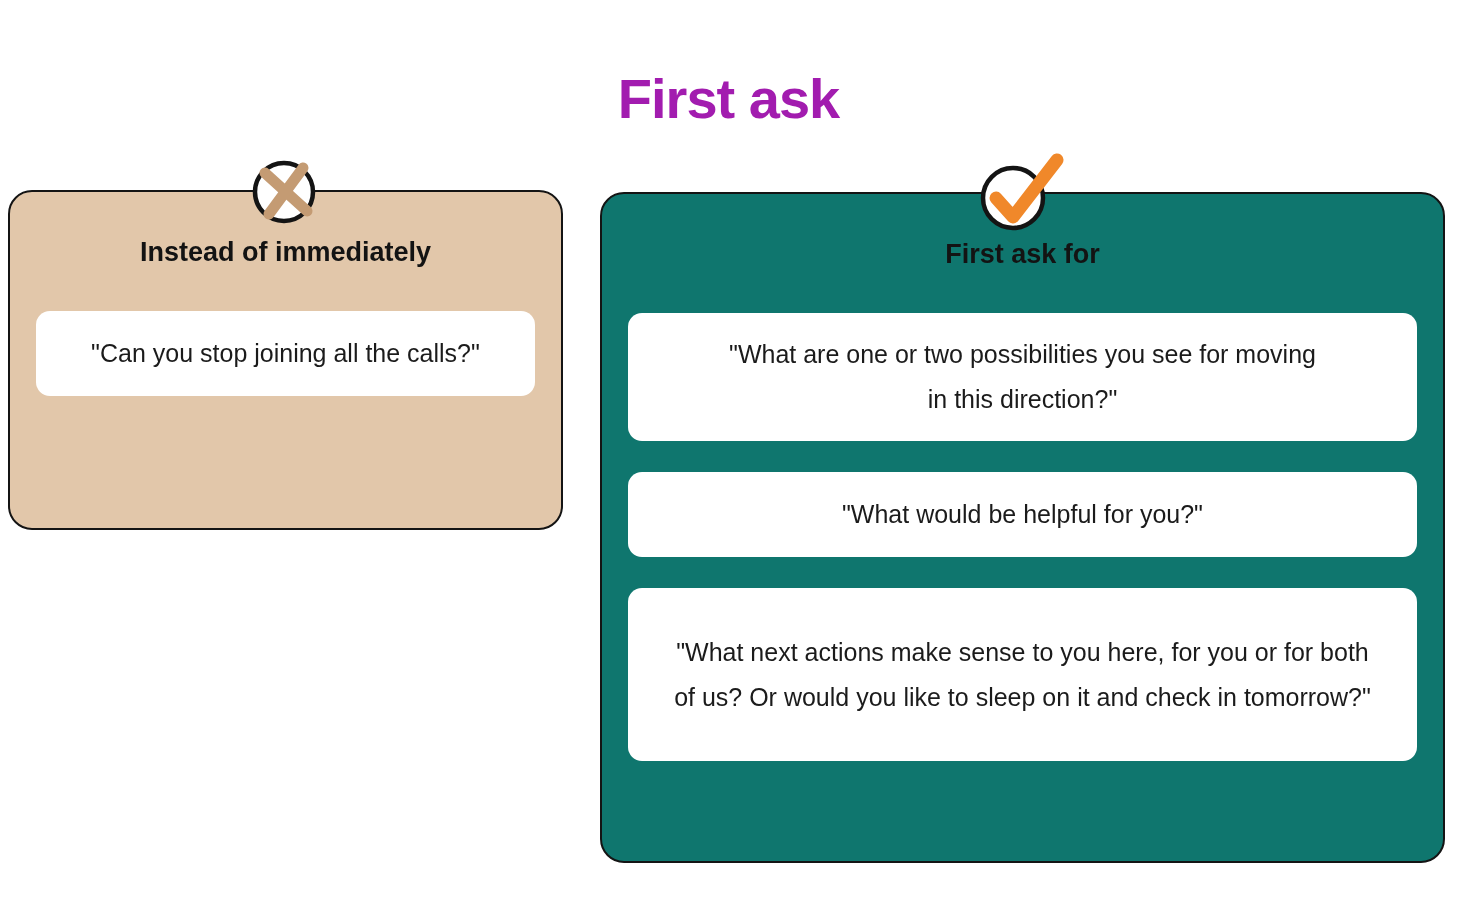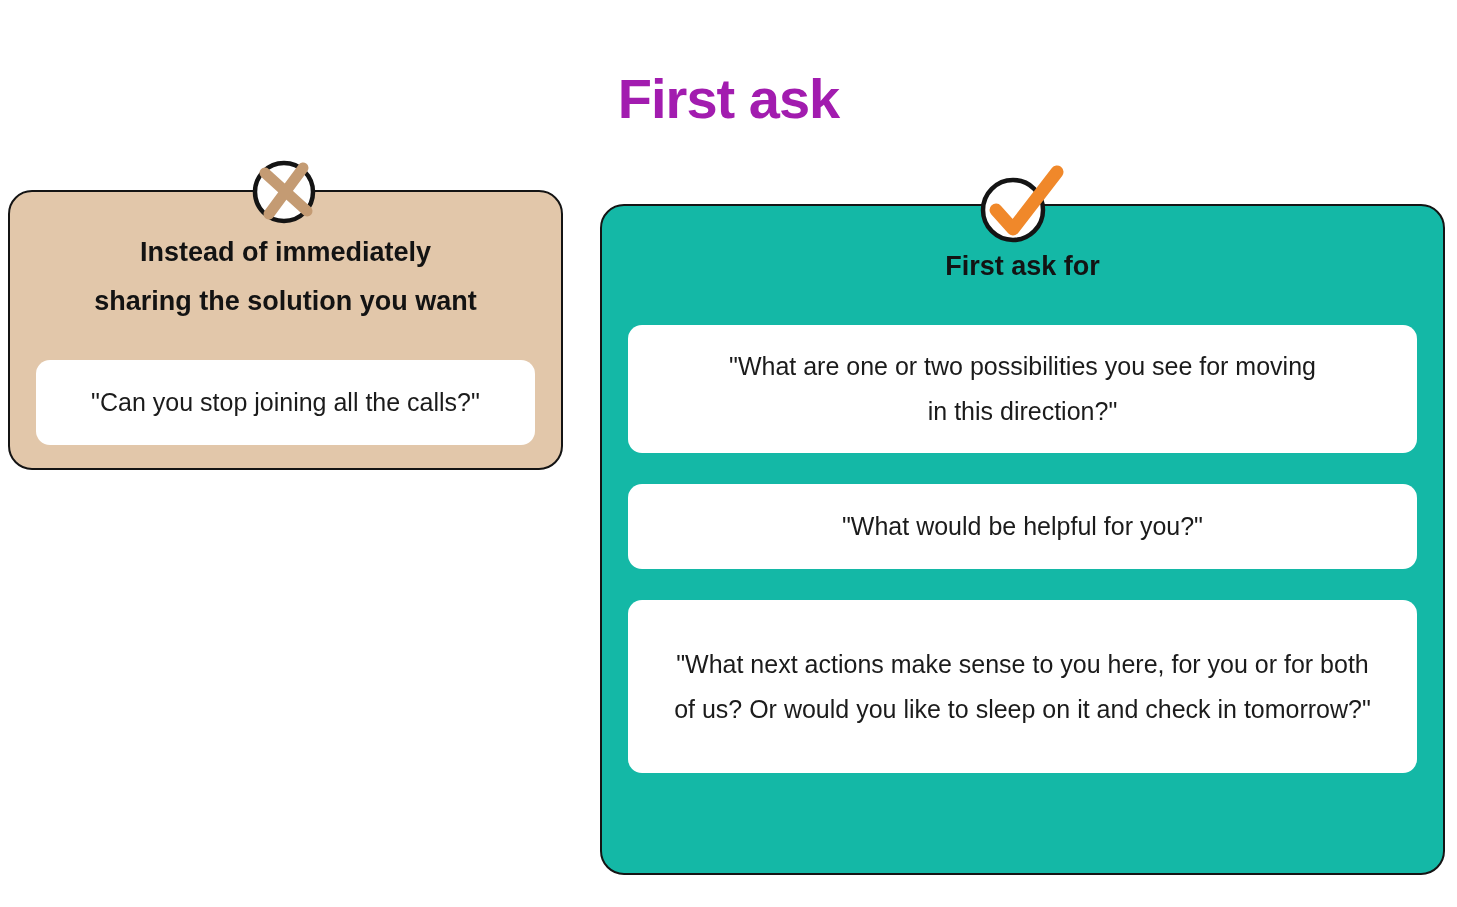--- a/index.html
+++ b/index.html
@@ -21,28 +21,27 @@
     color: #a21caf;
   }
   .panel {
     position: absolute;
     border: 2.5px solid #141414;
     border-radius: 24px;
     padding: 36px 26px 0 26px;
   }
   .panel-wrong {
     left: 8px; top: 190px;
-    width: 555px; height: 280px;
+    width: 555px; height: 340px;
     background: #e2c7aa;
   }
   .panel-right {
     left: 600px; top: 192px;
     width: 845px; height: 671px;
-    background: #14b8a6;
-    margin-top: 12px;
+    background: #0f766e;
   }
   .badge {
     position: absolute;
     left: 50%;
     transform: translateX(-50%);
     pointer-events: none;
   }
   .badge-x    { top: -38px; }
   .badge-check{ top: -46px; }
   .panel-heading {
@@ -82,21 +81,20 @@
 <section class="panel panel-wrong">
   <span class="badge badge-x">
     <svg width="76" height="76" viewBox="0 0 76 76">
       <circle cx="36" cy="38" r="29" fill="#ffffff" stroke="#141414" stroke-width="4.5"></circle>
       <line x1="17" y1="19" x2="59" y2="57" stroke="#c49b73" stroke-width="11" stroke-linecap="round"></line>
       <line x1="55" y1="14" x2="21" y2="60" stroke="#c49b73" stroke-width="11" stroke-linecap="round"></line>
     </svg>
   </span>
   <h2 class="panel-heading">
     <span>Instead of immediately</span><br>
-    <span>sharing the solution you want</span>
   </h2>
   <div class="card card-wrong-1">
     <span class="card-inner">"Can you stop joining all the calls?"</span>
   </div>
 </section>
 
 <section class="panel panel-right">
   <span class="badge badge-check">
     <svg width="92" height="86" viewBox="0 0 92 86">
       <circle cx="36" cy="50" r="30" fill="#ffffff" stroke="#141414" stroke-width="4.5"></circle>

